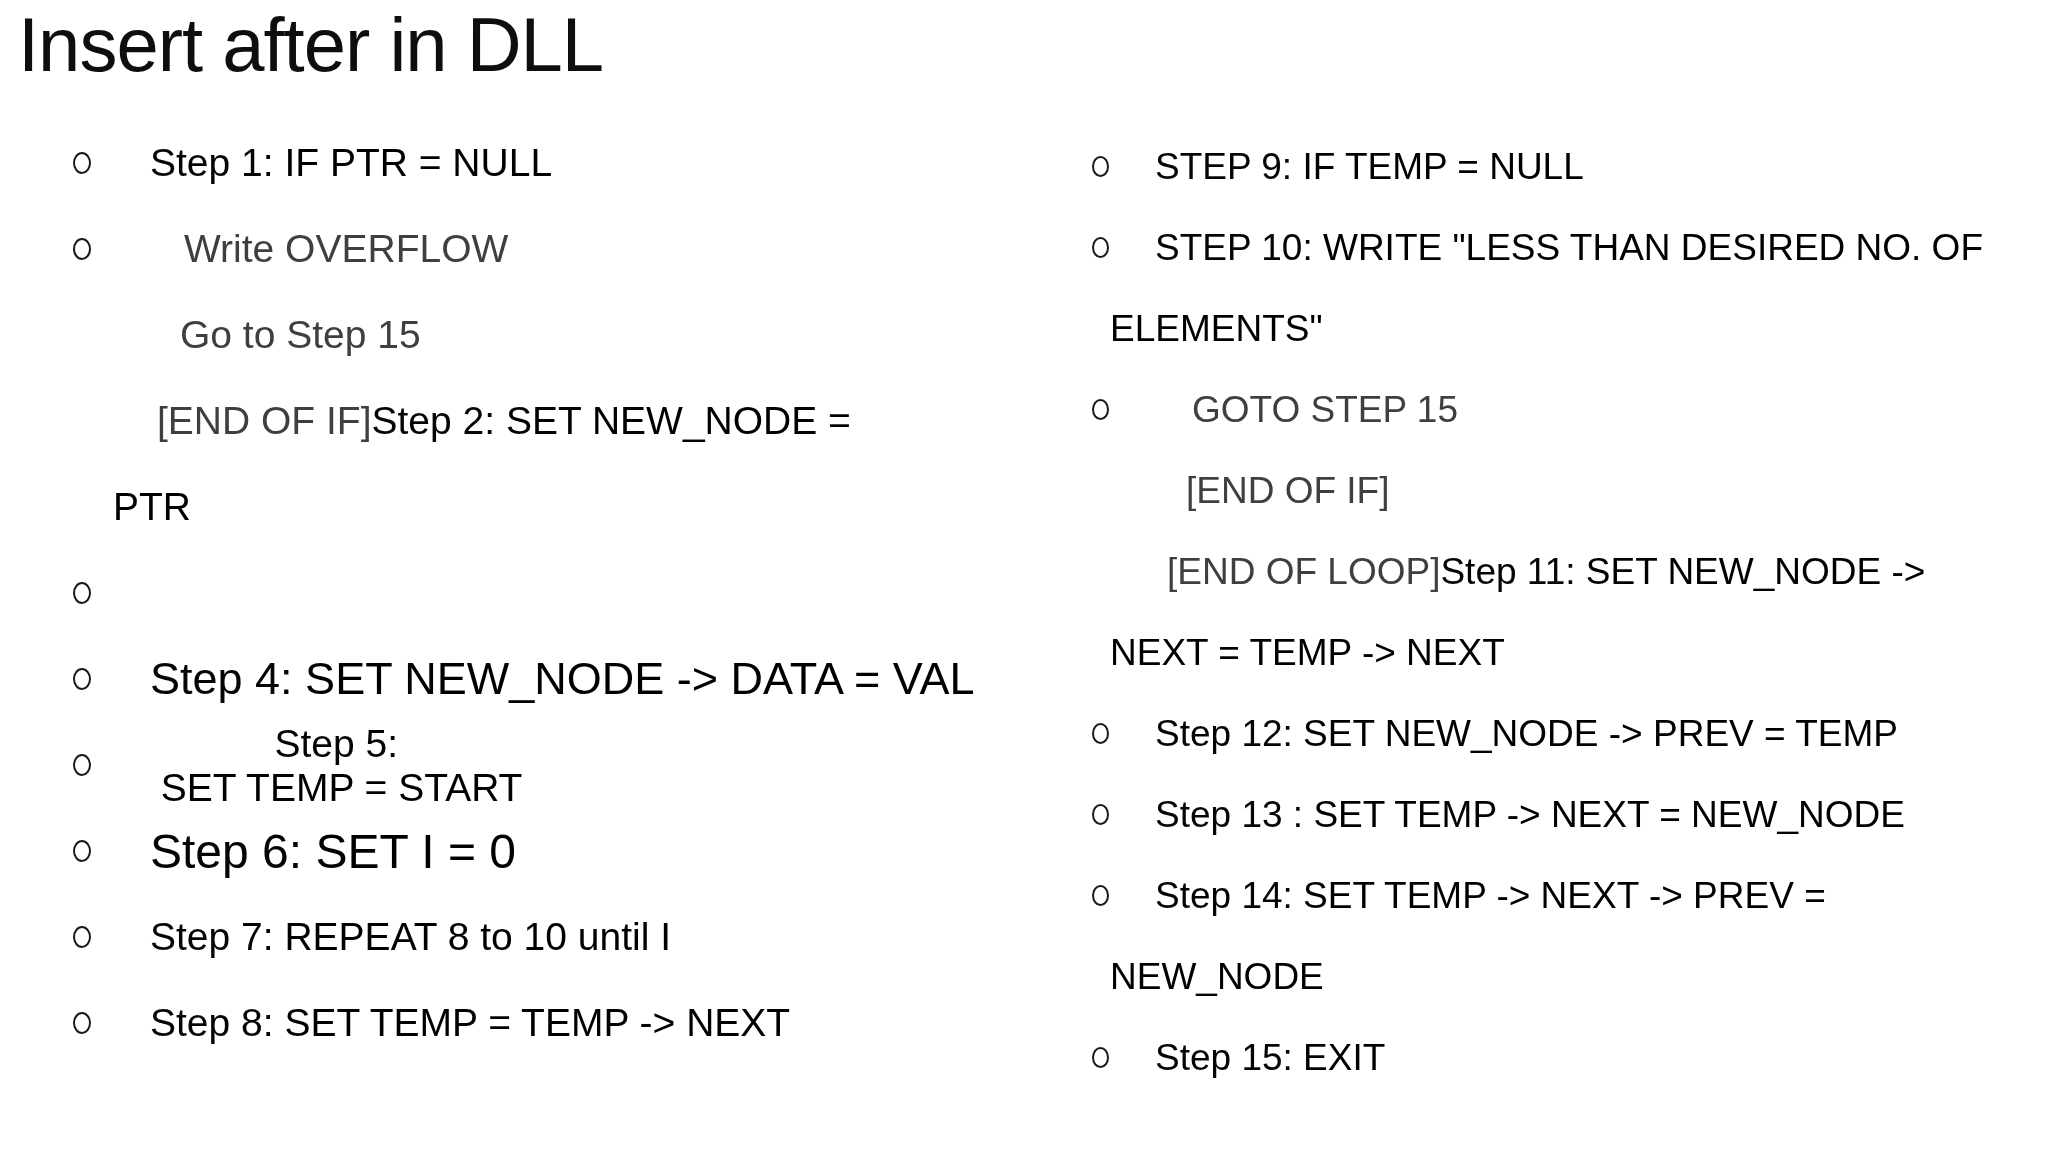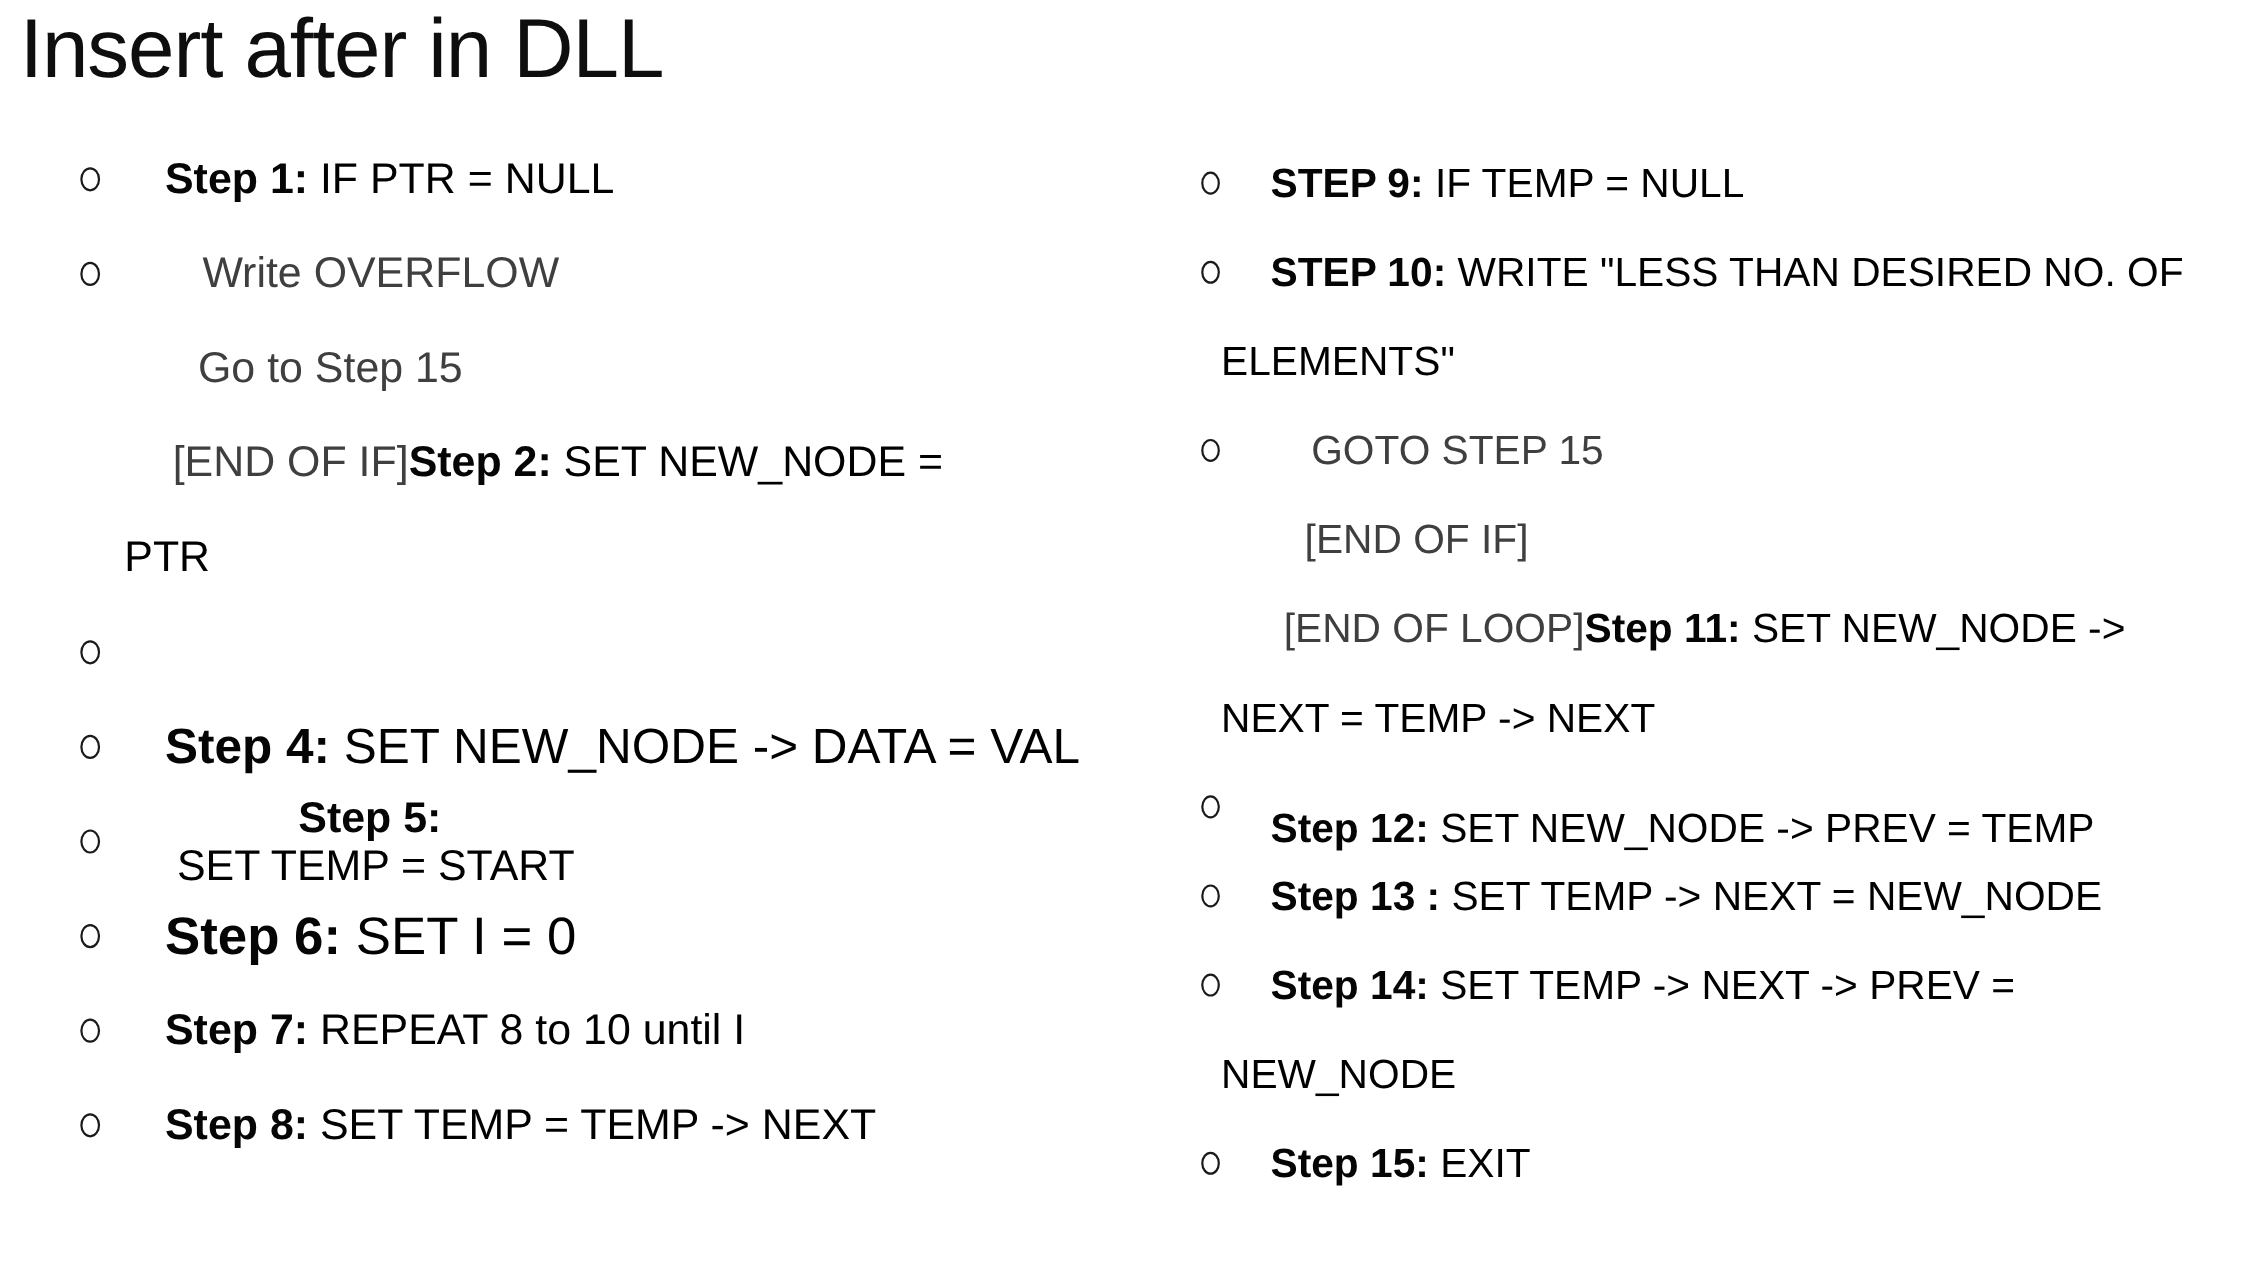--- a/index.html
+++ b/index.html
@@ -34,21 +34,21 @@
     width: 2048px;
     height: 1152px;
   }
   .line {
     position: absolute;
     display: flex;
     align-items: center;
     white-space: pre;
     color: #1c1c1c;
   }
-  .seg-bold   { font-weight: 700; color: #050505; }
+  .seg-bold   { font-weight: 400; color: #050505; }
   .seg-normal { font-weight: 400; color: #000000; }
   .seg-muted  { font-weight: 400; color: #3f3f3f; }
   .bullet {
     position: absolute;
     box-sizing: border-box;
     border: 2.5px solid #1a1a1a;
     border-radius: 50%;
     background: transparent;
   }
 </style>
@@ -83,21 +83,21 @@
         <div class="line" style="left: 1155px; top: 126px; height: 81px; font-size: 37px;"><span class="seg-bold">STEP 9:</span><span class="seg-normal"> IF TEMP = NULL</span></div>
         <span class="bullet" style="width: 17px; height: 21px; left: 1091.5px; top: 237px;"></span>
         <div class="line" style="left: 1155px; top: 207px; height: 81px; font-size: 37px;"><span class="seg-bold">STEP 10:</span><span class="seg-normal"> WRITE "LESS THAN DESIRED NO. OF</span></div>
         <div class="line" style="left: 1110px; top: 288px; height: 81px; font-size: 37px;"><span class="seg-normal">ELEMENTS"</span></div>
         <span class="bullet" style="width: 17px; height: 21px; left: 1091.5px; top: 399px;"></span>
         <div class="line" style="left: 1192px; top: 369px; height: 81px; font-size: 37px;"><span class="seg-muted">GOTO STEP 15</span></div>
         <div class="line" style="left: 1186px; top: 450px; height: 81px; font-size: 37px;"><span class="seg-muted">[END OF IF]</span></div>
         <div class="line" style="left: 1167px; top: 531px; height: 81px; font-size: 37px;"><span class="seg-muted">[END OF LOOP]</span><span class="seg-bold">Step 11:</span><span class="seg-normal"> SET NEW_NODE -&gt;</span></div>
         <div class="line" style="left: 1110px; top: 612px; height: 81px; font-size: 37px;"><span class="seg-normal">NEXT = TEMP -&gt; NEXT</span></div>
         <span class="bullet" style="width: 17px; height: 21px; left: 1091.5px; top: 723px;"></span>
-        <div class="line" style="left: 1155px; top: 693px; height: 81px; font-size: 37px; align-items: flex-end;"><span class="seg-bold">Step 12:</span><span class="seg-normal"> SET NEW_NODE -&gt; PREV = TEMP</span></div>
+        <div class="line" style="left: 1155px; top: 693px; height: 81px; font-size: 37px;"><span class="seg-bold">Step 12:</span><span class="seg-normal"> SET NEW_NODE -&gt; PREV = TEMP</span></div>
         <span class="bullet" style="width: 17px; height: 21px; left: 1091.5px; top: 804px;"></span>
         <div class="line" style="left: 1155px; top: 774px; height: 81px; font-size: 37px;"><span class="seg-bold">Step 13 :</span><span class="seg-normal"> SET TEMP -&gt; NEXT = NEW_NODE</span></div>
         <span class="bullet" style="width: 17px; height: 21px; left: 1091.5px; top: 885px;"></span>
         <div class="line" style="left: 1155px; top: 855px; height: 81px; font-size: 37px; justify-content: center;"><span class="seg-bold">Step 14:</span><span class="seg-normal"> SET TEMP -&gt; NEXT -&gt; PREV =</span></div>
         <div class="line" style="left: 1110px; top: 936px; height: 81px; font-size: 37px;"><span class="seg-normal">NEW_NODE</span></div>
         <span class="bullet" style="width: 17px; height: 21px; left: 1091.5px; top: 1047px;"></span>
         <div class="line" style="left: 1155px; top: 1017px; height: 81px; font-size: 37px;"><span class="seg-bold">Step 15:</span><span class="seg-normal"> EXIT</span></div>
       </div>
     </div>
 </div>

